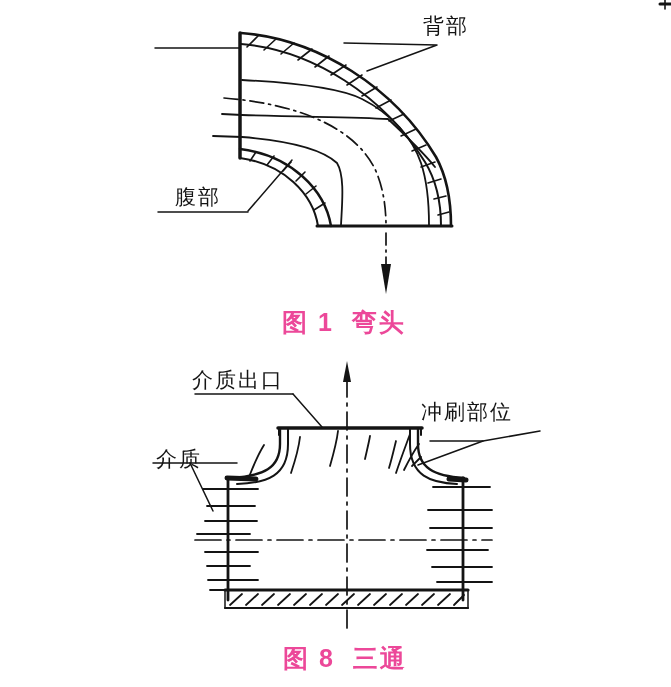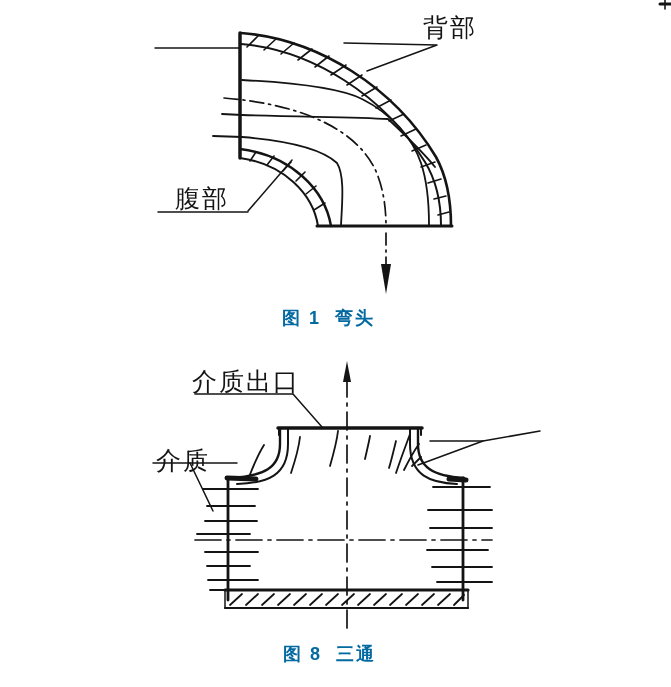--- a/index.html
+++ b/index.html
@@ -2,26 +2,26 @@
 <html><head>
 <meta charset="utf-8">
 <style>
   html,body{margin:0;padding:0;background:#fff;}
   #page{
     position:relative;width:671px;height:687px;background:#ffffff;
     font-family:"Liberation Sans","DejaVu Sans",sans-serif;color:#141414;overflow:hidden;
   }
   #drawing{position:absolute;left:0;top:0;}
   .lbl{
-    position:absolute;font-size:25px;letter-spacing:2px;line-height:1.1;
+    position:absolute;font-size:21px;letter-spacing:2px;line-height:1.1;
     color:#141414;white-space:pre;font-weight:500;
   }
   .cap{
-    position:absolute;font-size:18px;font-weight:bold;letter-spacing:2px;
-    color:#0369a1;white-space:pre;
+    position:absolute;font-size:25px;font-weight:bold;letter-spacing:2px;
+    color:#ec4899;white-space:pre;
   }
 </style>
 </head>
 <body>
 
 <div id="page">
 
   <svg id="drawing" width="671" height="687" viewBox="0 0 671 687" stroke="#141414" fill="none" stroke-linecap="round" stroke-linejoin="round">
 
     <g>
@@ -175,16 +175,17 @@
       <path d="M660,4 L671,4" stroke-width="3"></path>
       <path d="M665,0 L665,9" stroke-width="1.6"></path>
     </g>
   </svg>
 
   <div class="lbl" style="left:423px;top:14px">背部</div>
   <div class="lbl" style="left:175px;top:185px">腹部</div>
   <div class="cap" style="left:282px;top:306px">图 1  弯头</div>
 
   <div class="lbl" style="left:192px;top:368px">介质出口</div>
+  <div class="lbl" style="left:421px;top:400px">冲刷部位</div>
   <div class="lbl" style="left:156px;top:447px">介质</div>
   <div class="cap" style="left:283px;top:642px">图 8  三通</div>
 
 </div>
 
 </body></html>

